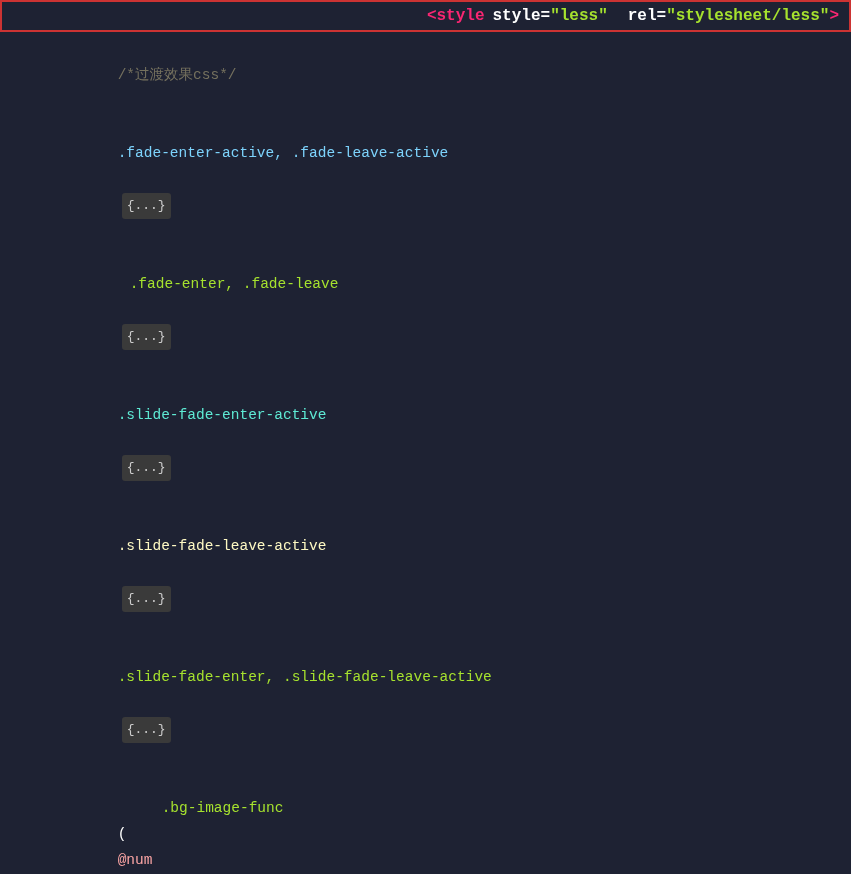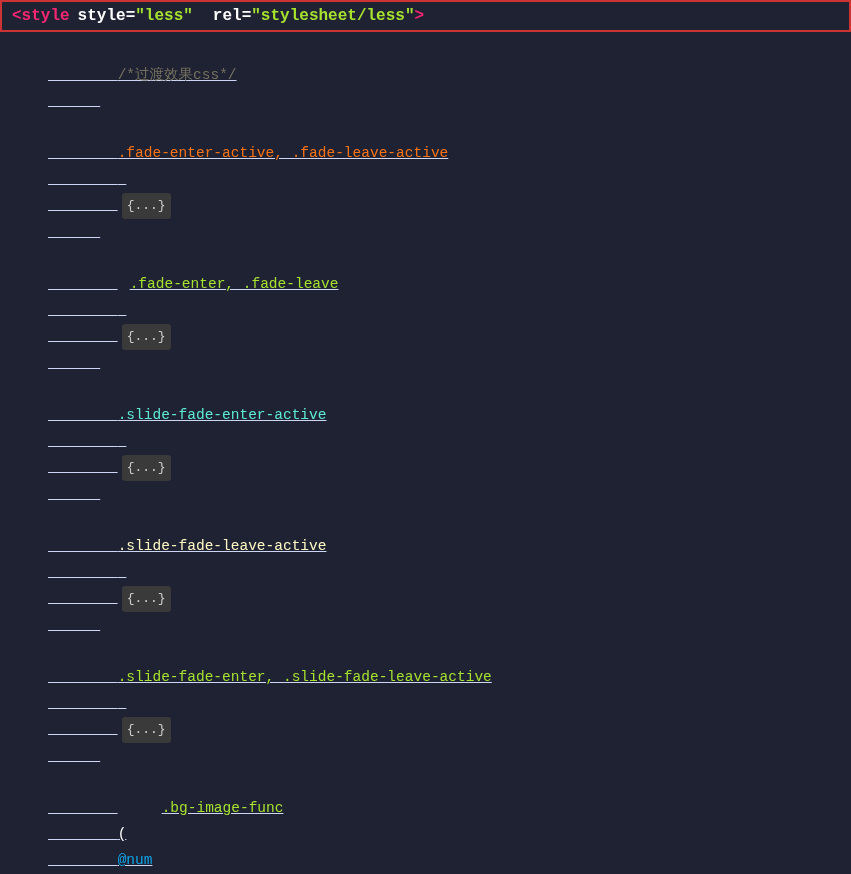--- a/index.html
+++ b/index.html
@@ -47,41 +47,40 @@
       color: #555;
       font-size: 11px;
       border-right: 1px solid #333;
     }
 
     .line-content {
       padding-left: 12px;
       flex: 1;
       white-space: pre;
       font-size: 14.5px;
-      text-decoration: underline;
     }
 
     .collapsed-block {
       display: inline-block;
       background-color: #3a3a3a;
       color: #cccccc;
       border-radius: 3px;
       padding: 0 5px;
       font-size: 13px;
       margin-left: 4px;
     }
 
     .indent1 { padding-left: 28px; }
   </style>
 </head>
 <body>
 
 <div class="editor-container">
 
-  <div style="border: 2px solid #cc3333; margin: 0; padding: 5px 10px; background:#1e2233; display:flex; align-items:center; font-family:'Courier New',monospace; font-size:16px; font-weight:bold;">
+  <div style="border: 2px solid #cc3333; margin: 0; padding: 5px 10px; background:#1e2233; display:flex; align-items:center; font-family:'Courier New',monospace; font-size:16px; font-weight:bold;justify-content:flex-end;">
     <span style="color:#f92672;">&lt;style</span>
     <span style="color:#ffffff; margin-left:8px;"> style</span>
     <span style="color:#ffffff;">=</span>
     <span style="color:#a6e22e;">"less"</span>
     <span style="color:#ffffff; margin-left:20px;"> rel</span>
     <span style="color:#ffffff;">=</span>
     <span style="color:#a6e22e;">"stylesheet/less"</span>
     <span style="color:#f92672;">&gt;</span>
   </div>
 
@@ -90,21 +89,21 @@
     <div class="line">
       <div class="line-gutter"></div>
       <div class="line-content indent1">
         <span style="color:#75715e;">/*过渡效果css*/</span>
       </div>
     </div>
 
     <div class="line">
       <div class="line-gutter"></div>
       <div class="line-content indent1">
-        <span style="color:#f97316;">.fade-enter-active, .fade-leave-active</span>
+        <span style="color:#7dd3fc;">.fade-enter-active, .fade-leave-active</span>
         <span style="color:#ffffff;"> </span>
         <span class="collapsed-block">{...}</span>
       </div>
     </div>
 
     <div class="line">
       <div class="line-gutter"></div>
       <div class="line-content indent1">
         <span style="color:#a6e22e;margin-left:12px;">.fade-enter, .fade-leave</span>
         <span style="color:#ffffff;"> </span>
@@ -137,21 +136,21 @@
         <span style="color:#ffffff;"> </span>
         <span class="collapsed-block">{...}</span>
       </div>
     </div>
 
     <div class="line">
       <div class="line-gutter"></div>
       <div class="line-content indent1">
         <span style="color:#a6e22e;margin-left:44px;">.bg-image-func</span>
         <span style="color:#ffffff;">(</span>
-        <span style="color:#0ea5e9;">@num</span>
+        <span style="color:#fca5a5;">@num</span>
         
         
       </div>
     </div>
 
   </div>
 
 </div>
 
 </body></html>

